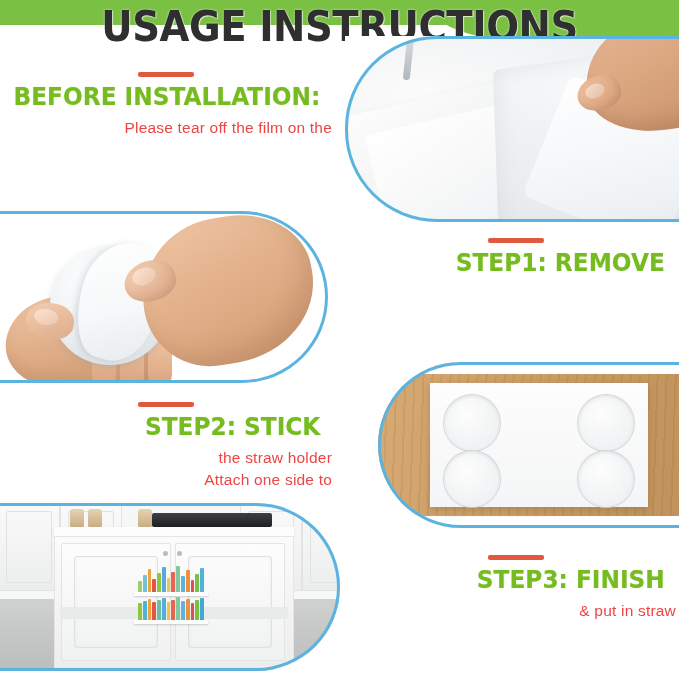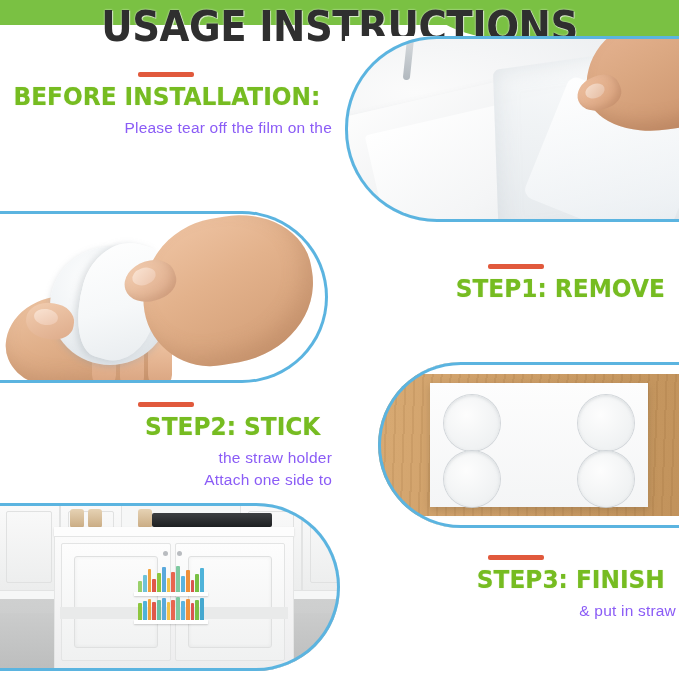--- a/index.html
+++ b/index.html
@@ -56,21 +56,21 @@
     letter-spacing:0px;
     transform:scaleX(0.93);
     white-space:nowrap;
     line-height:1.05;
     text-shadow:0 0 1px rgba(118,188,33,.45);
   }
   .body{
     margin-top:7px;
     font-family:"Liberation Sans", sans-serif;
     font-size:15.5px;
-    color:#8b5cf6;
+    color:#ef4444;
     line-height:1.38;
     letter-spacing:.2px;
   }
 
   
   .frame{position:absolute;overflow:hidden;background:#fff;}
   .frame .inner{position:absolute;inset:0;overflow:hidden;}
   .frame .ring{
     position:absolute;inset:0;
     border:3px solid #5bb4e0;
@@ -320,21 +320,21 @@
       <div class="disc-peel"></div>
       <div class="disc-fingerL"></div>
       <div class="disc-nailL"></div>
       <div class="disc-handR"></div>
       <div class="disc-fingerR"></div>
       <div class="disc-nailR"></div>
     </div>
     <div class="ring"></div>
   </div>
 
-  <div class="block" id="txt-step1" style="left:356px;top:264px;width:320px;">
+  <div class="block" id="txt-step1" style="left:356px;top:238px;width:320px;">
     <div class="dash"></div>
     <div class="h2">STEP1: REMOVE</div>
   </div>
 
   <div class="block" id="txt-step2" style="left:0px;top:402px;width:332px;">
     <div class="dash"></div>
     <div class="h2">STEP2: STICK</div>
     <div class="body">
       <div>the straw holder</div>
       <div>Attach one side to</div>

